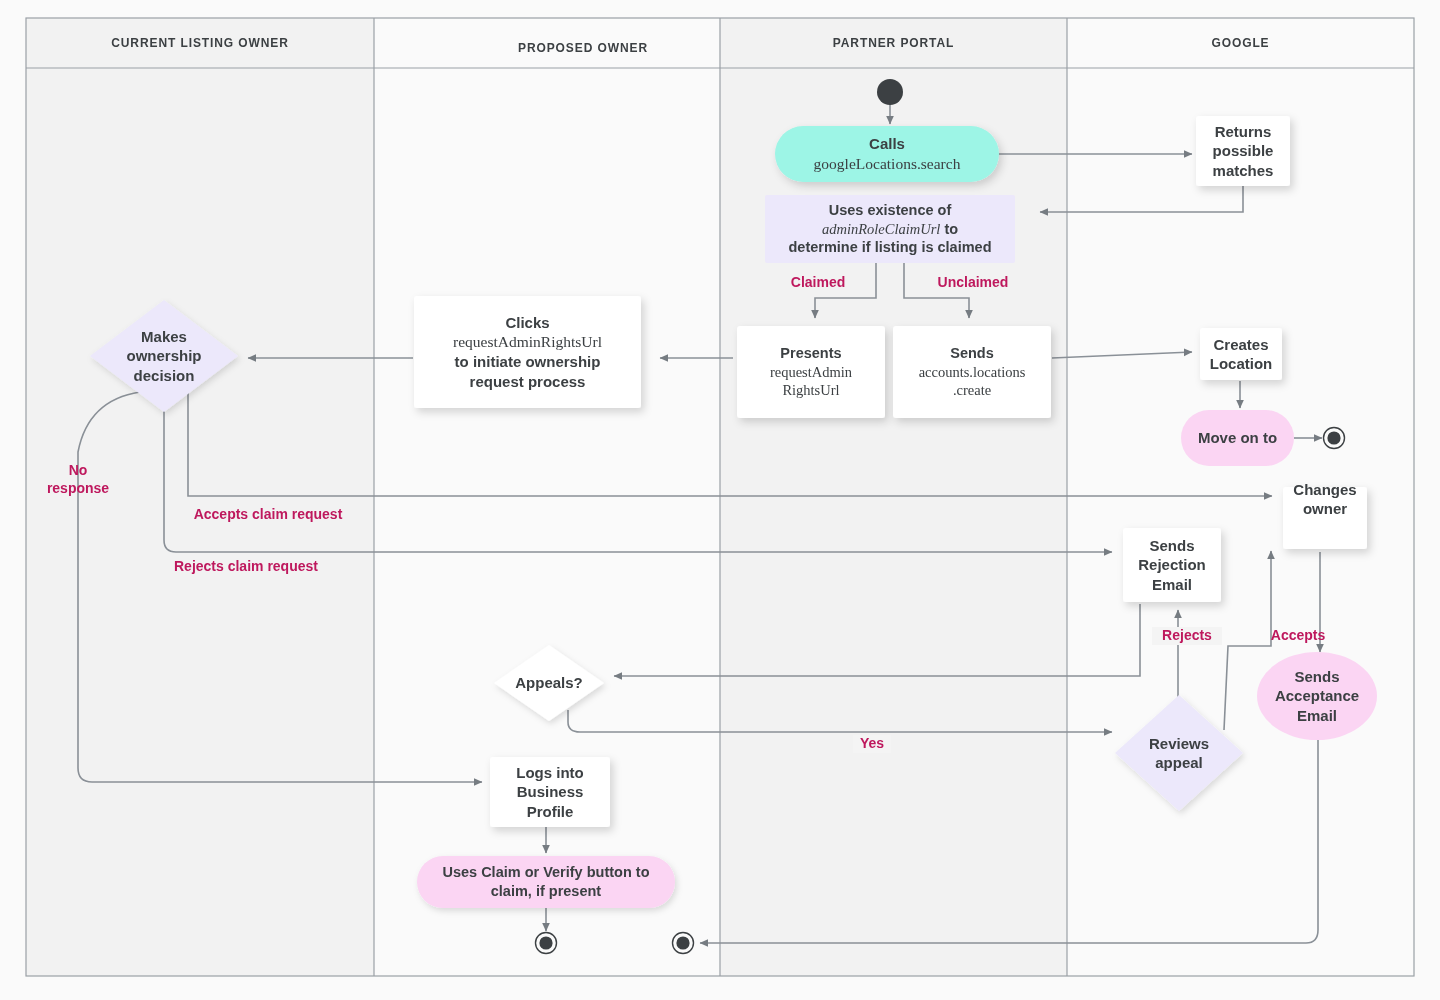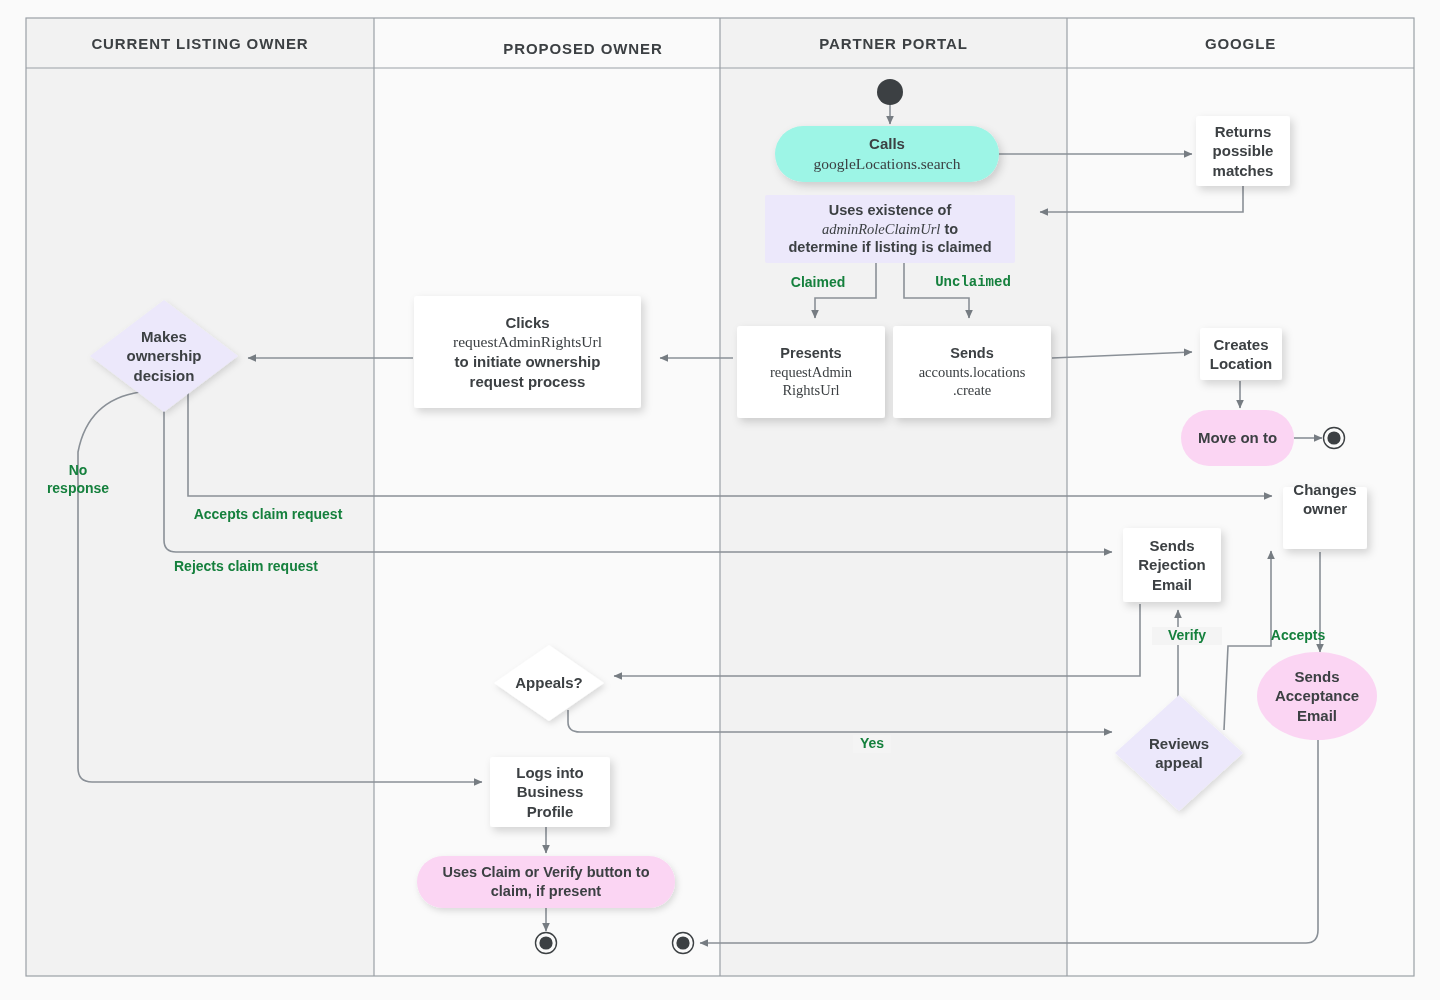--- a/index.html
+++ b/index.html
@@ -22,26 +22,26 @@
     box-sizing:border-box;
     line-height:1.28;
   }
   .node .lbl{display:block;width:100%;}
   .bold{font-weight:700;}
   .mono{font-family:"Liberation Serif", serif; font-weight:400;}
 
   .lane-header{
     position:absolute;
     display:flex;align-items:center;justify-content:center;
-    font-size:15px;font-weight:700;letter-spacing:0.9px;
+    font-size:12px;font-weight:700;letter-spacing:0.9px;
     color:#3C4043;
   }
   .edge-label{
     position:absolute;
-    font-size:14px;font-weight:700;color:#15803d;
+    font-size:14px;font-weight:700;color:#be185d;
     text-align:center;
     line-height:1.25;
     white-space:pre-line;
   }
   .edge-label.chip{background:#F4F4F4;padding:0 2px;}
 </style>
 </head>
 <body>
 
 <div id="stage">
@@ -247,28 +247,28 @@
   <div class="node bold" style="left:499px;top:663px;width:100px;height:40px;font-size:15px;">Appeals?</div>
 
   <div class="node bold" style="left:490px;top:757px;width:120px;height:70px;font-size:15px;white-space:pre-line;">Logs into
 Business
 Profile</div>
 
   <div class="node bold" style="left:417px;top:856px;width:258px;height:52px;font-size:14.5px;white-space:pre-line;">Uses Claim or Verify button to
 claim, if present</div>
 
   <div class="edge-label" style="left:770px;top:274px;width:96px;">Claimed</div>
-  <div class="edge-label" style="left:918px;top:274px;width:110px;font-family:Liberation Mono, monospace;">Unclaimed</div>
+  <div class="edge-label" style="left:918px;top:274px;width:110px;">Unclaimed</div>
 
   <div class="edge-label" style="left:38px;top:436px;width:80px;margin-top:26px;">No
 response</div>
 
   <div class="edge-label" style="left:178px;top:506px;width:180px;text-align:center;">Accepts claim request</div>
 
   <div class="edge-label" style="left:174px;top:558px;width:190px;text-align:left;">Rejects claim request</div>
 
-  <div class="edge-label chip" style="left:1152px;top:627px;width:66px;">Verify</div>
+  <div class="edge-label chip" style="left:1152px;top:627px;width:66px;">Rejects</div>
 
   <div class="edge-label" style="left:1220px;top:627px;width:70px;margin-left:43px;">Accepts</div>
 
   <div class="edge-label chip" style="left:853px;top:735px;width:34px;">Yes</div>
 
 </div>
 
 </body></html>

